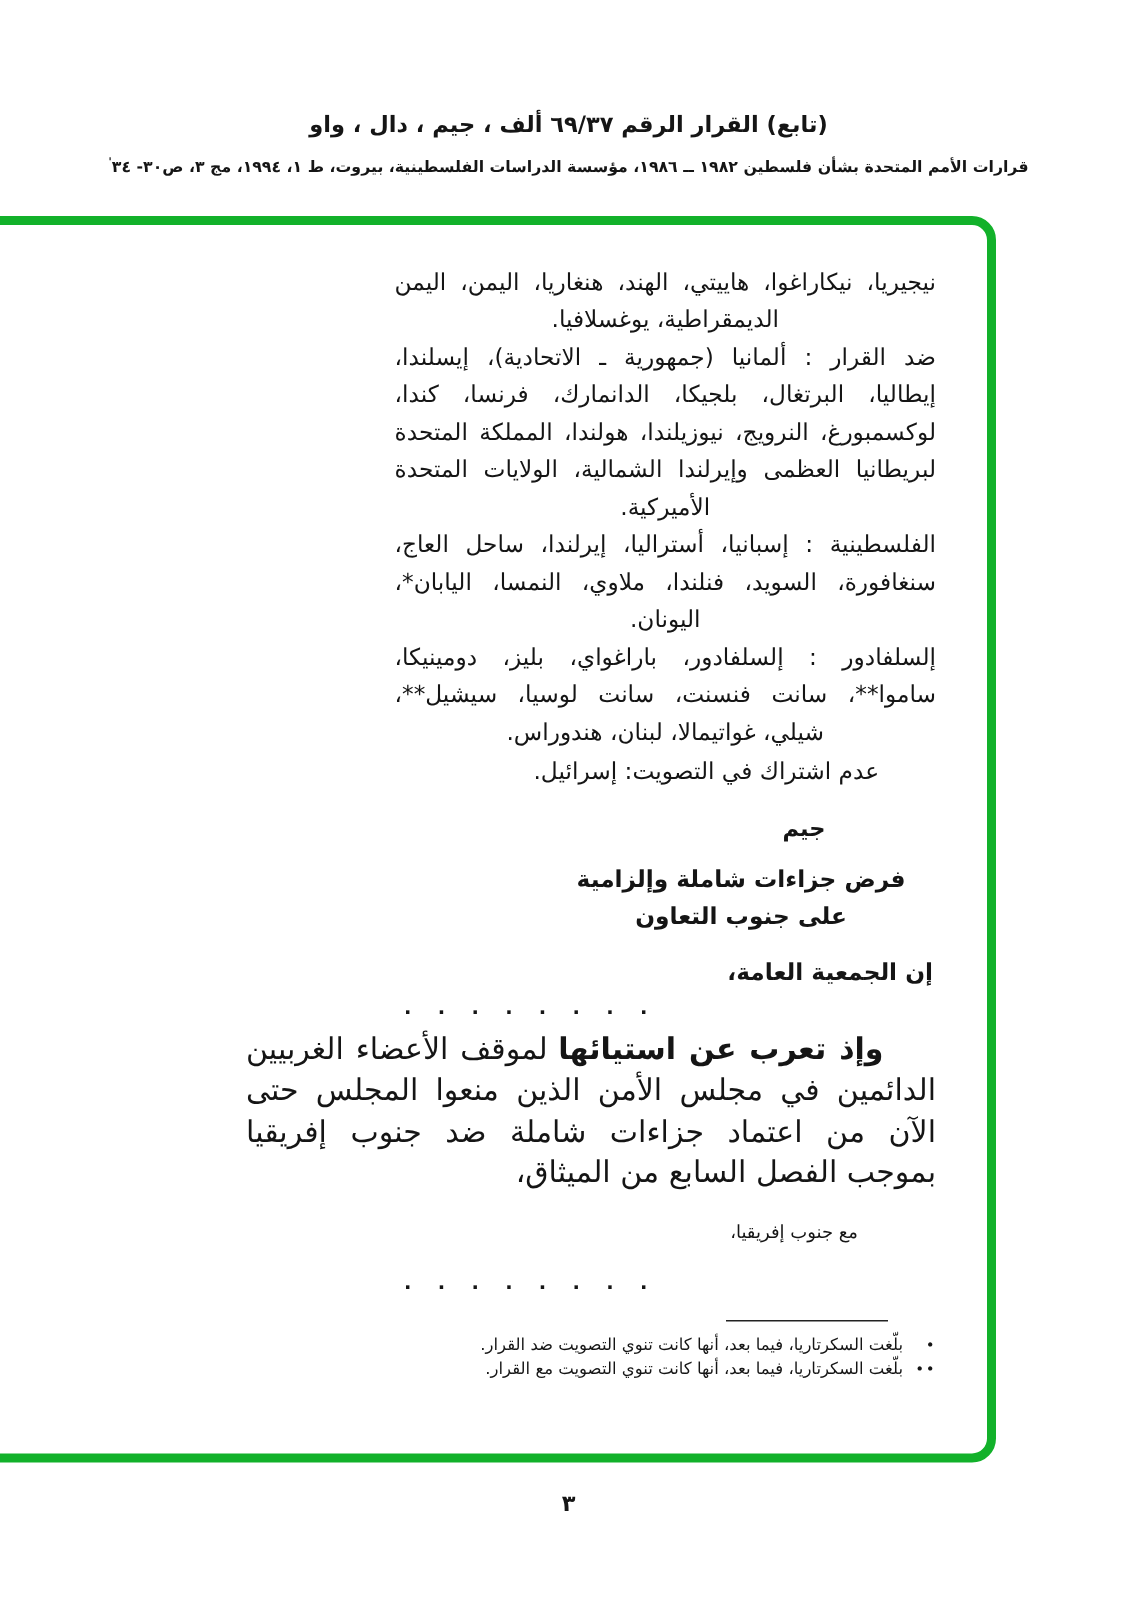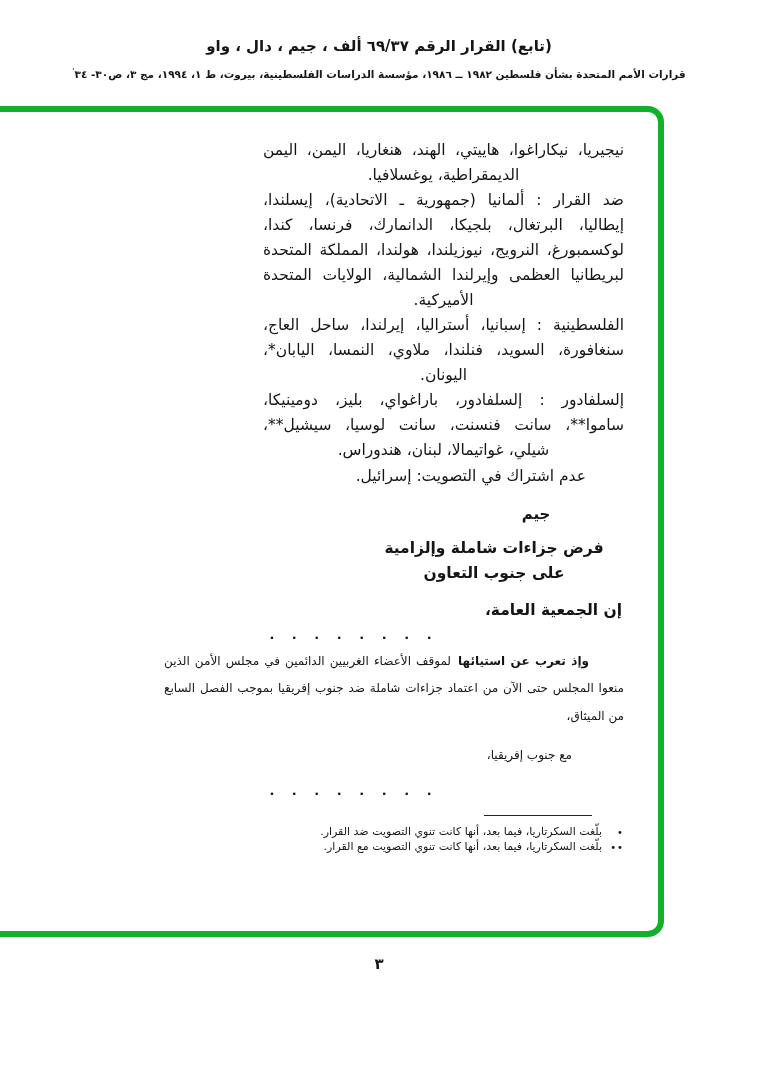--- a/index.html
+++ b/index.html
@@ -6,21 +6,21 @@
     margin: 0; padding: 0;
     background: #ffffff;
   }
   body {
     width: 758px; height: 1078px;
     overflow: hidden;
     direction: rtl;
     font-family: "DejaVu Sans", sans-serif;
     color: #151515;
   }
-  .header { text-align: center; padding-top: 37px; }
+  .header { text-align: center; padding-top: 74px; }
   .doc-title { font-size: 15px; font-weight: bold; line-height: 18px; }
   .doc-subtitle { font-size: 10.5px; font-weight: bold; margin-top: 10px; line-height: 13px; }
   .doc-subtitle sup { font-size: 7px; }
 
   .green-box {
     box-sizing: border-box;
     width: 712px; height: 831px;
     margin: 25px 94px 0 68px;
     border: 6px solid #12b12a;
     border-radius: 16px;
@@ -61,21 +61,21 @@
   }
   .dots-line {
     width: 180px; margin: 6px 183px 4px auto;
     text-align: center;
     font-size: 13px; font-weight: bold; line-height: 18px;
     word-spacing: 11px; letter-spacing: 1px;
     direction: ltr;
   }
   .body-para {
     width: 460px;
-    font-size: 12px; line-height: 27.5px;
+    font-size: 20px; line-height: 27.5px;
     text-align: justify;
     text-indent: 35px;
     margin: 3px 0 0 0;
   }
   .body-para .para-lead { font-weight: bold; margin-left: 7px; }
   .para-tail {
     width: 460px; padding-right: 40px; box-sizing: border-box;
     text-align: right;
     font-size: 12px; line-height: 27.5px;
     margin: 12px;

